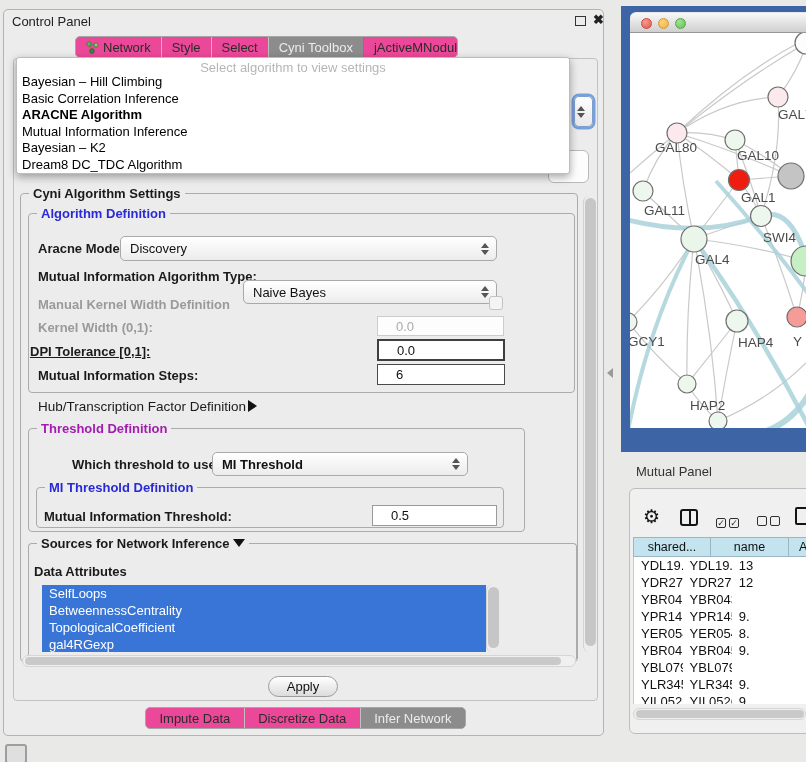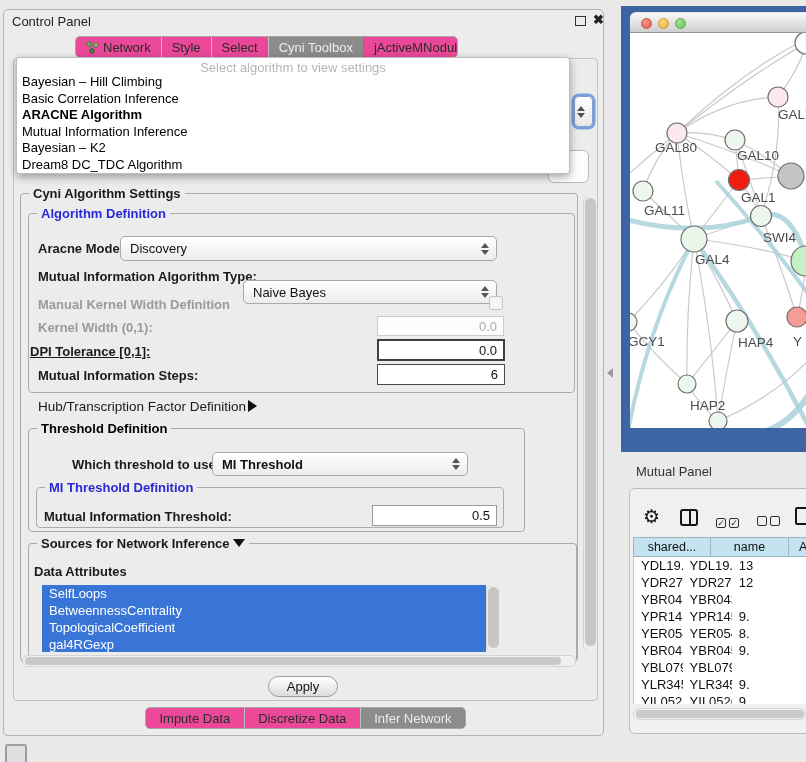--- a/index.html
+++ b/index.html
@@ -29,37 +29,37 @@
 
   
   .content-panel { left:13px; top:58px; width:585px; height:643px; background:#ECECEC;
     border:1px solid #C2C2C2; border-radius:4px; }
 
   
   .grp { position:absolute; border:1px solid #ABABAB; border-radius:4px; }
   .legend { position:absolute; top:-8px; left:8px; background:#ECECEC; padding:0 4px;
     font-size:13px; white-space:nowrap;font-weight:bold; }
   .legend.blue { color:#2929D6; }
-  .legend.green { color:#000000; }
+  .legend.green { color:#a21caf; }
 
   .lbl { position:absolute; font-size:13px; font-weight:bold; color:#1a1a1a; white-space:nowrap; }
   .lbl.dis { color:#9A9A9A; }
   .plain { font-weight:normal; }
 
   .combo { position:absolute; background:linear-gradient(#FFFFFF,#ECECEC);
     border:1px solid #A9A9A9; border-radius:5px; font-size:13px; color:#111;
     display:flex; align-items:center; padding-left:9px; }
   .spin { position:absolute; right:7px; top:50%; transform:translateY(-50%); width:9px; height:12px; }
   .spin:before, .spin:after { content:""; position:absolute; left:1px; border-left:4px solid transparent;
     border-right:4px solid transparent; }
   .spin:before { top:0; border-bottom:5px solid #555; }
   .spin:after { bottom:0; border-top:5px solid #555; }
 
   .field { position:absolute; background:#FFF; border:1px solid #B6B6B6; font-size:13px;
-    color:#111; text-align:right; padding-right:6px; font-family:"Liberation Sans",sans-serif; }
+    color:#111; text-align:left; padding-right:6px; font-family:"Liberation Sans",sans-serif;padding-left:18px; }
   .field.dis { color:#ABABAB; border-color:#CCCCCC; background:#FDFDFD; }
   .field.dark { border:2px solid #3F3F3F; }
   .field.dark2 { border:1.5px solid #4A4A4A; }
 
   .chk { position:absolute; width:14px; height:14px; border:1px solid #C3C3C3;
     background:#F4F4F4; border-radius:3px; }
 
   .tri-right { display:inline-block; width:0; height:0; border-top:6px solid transparent;
     border-bottom:6px solid transparent; border-left:9px solid #111; vertical-align:-1px; }
   .tri-down { display:inline-block; width:0; height:0; border-left:6px solid transparent;

